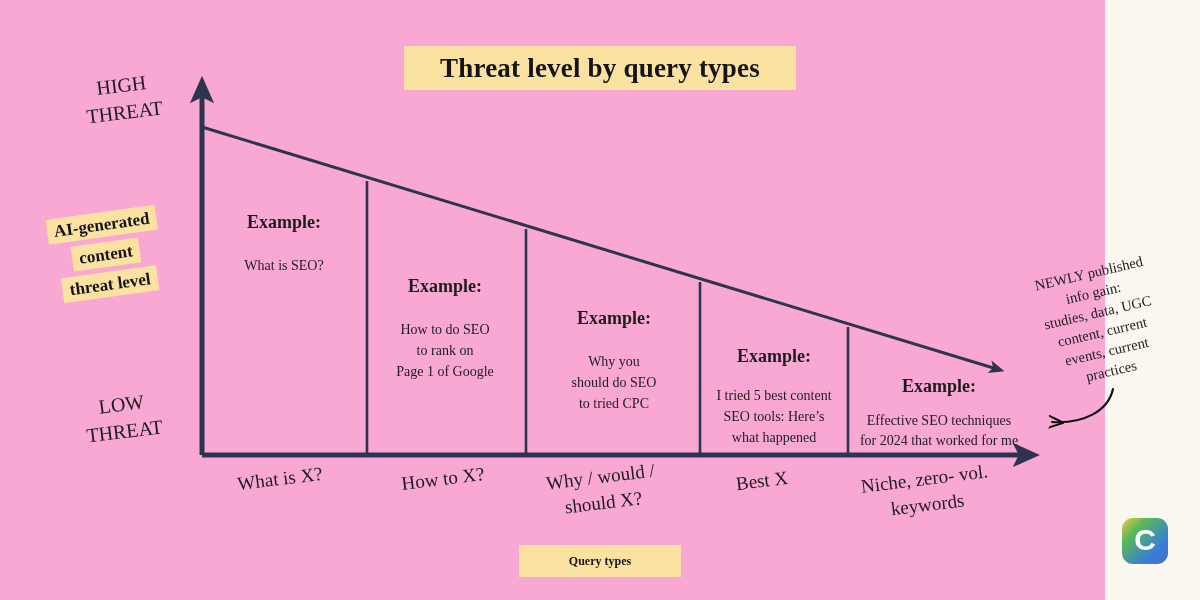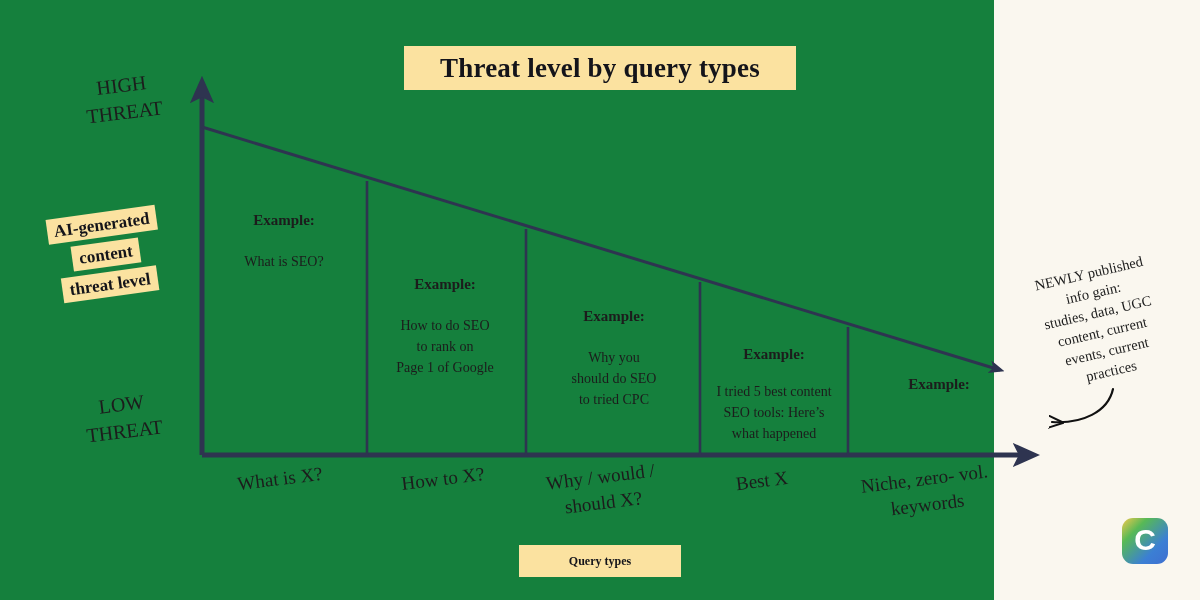--- a/index.html
+++ b/index.html
@@ -9,23 +9,23 @@
   body {
     width: 1200px;
     height: 600px;
     background: #FAF7EF;
     font-family: "Liberation Serif", "DejaVu Serif", serif;
     color: #1C1C1C;
     overflow: hidden;
   }
   #stage {
     position: relative;
-    width: 994px;
+    width: 1105px;
     height: 600px;
-    background: #15803d;
+    background: #f9a8d4;
   }
   .abs { position: absolute; }
 
   
   #chart-title {
     left: 404px;
     top: 46px;
     width: 392px;
     height: 44px;
     background: #FBE2A0;
@@ -88,21 +88,21 @@
     pointer-events: none;
   }
 
   
   .col-block {
     text-align: center;
     color: #1C1C1C;
   }
   .col-block .ex-head {
     font-weight: bold;
-    font-size: 15px;
+    font-size: 18px;
     margin-bottom: 22px;
   }
   .col-block .ex-body {
     font-size: 14px;
     line-height: 21px;
     white-space: pre-line;
   }
   #col-block-1 { left: 213px; top: 212px; width: 142px; }
   #col-block-2 { left: 375px; top: 276px; width: 140px; }
   #col-block-3 { left: 543px; top: 308px; width: 142px; }
@@ -240,20 +240,22 @@
 to tried CPC</div>
   </div>
   <div class="abs col-block" id="col-block-4">
     <div class="ex-head">Example:</div>
     <div class="ex-body">I tried 5 best content
 SEO tools: Here’s
 what happened</div>
   </div>
   <div class="abs col-block" id="col-block-5">
     <div class="ex-head">Example:</div>
+    <div class="ex-body">Effective SEO techniques
+for 2024 that worked for me</div>
   </div>
 
   <div class="abs xtick" id="xtick-1">What is X?</div>
   <div class="abs xtick" id="xtick-2">How to X?</div>
   <div class="abs xtick" id="xtick-3">Why / would /
 should X?</div>
   <div class="abs xtick" id="xtick-4">Best X</div>
   <div class="abs xtick" id="xtick-5">Niche, zero- vol.
 keywords</div>
 

